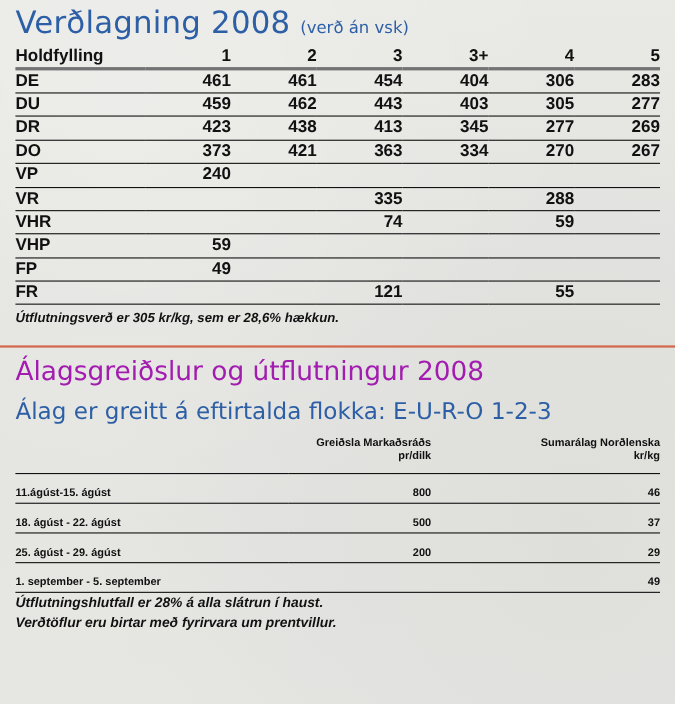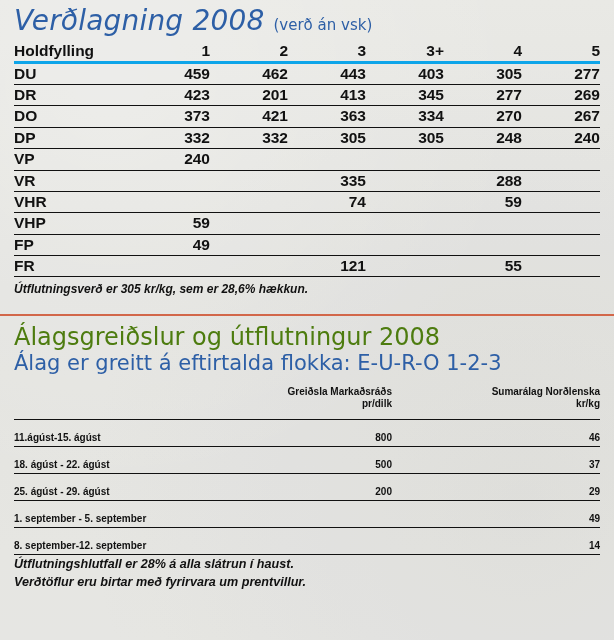--- a/index.html
+++ b/index.html
@@ -43,21 +43,20 @@
     gap: 9px;
     margin: 0 0 6px 0;
   }
   .title-main {
     font-size: 28px;
     font-weight: 400;
     color: #2d5fa6;
     letter-spacing: 0.2px;
     line-height: 1.05;
     font-family: "DejaVu Sans", sans-serif;
-    font-style: italic;
   }
   .title-sub {
     font-size: 15px;
     color: #2d5fa6;
     font-family: "DejaVu Sans", sans-serif;
   }
 
   table.grid {
     width: 100%;
     border-collapse: collapse;
@@ -65,21 +64,21 @@
     table-layout: fixed;
   }
   table.grid th, table.grid td {
     padding: 1px 0 2px 0;
     font-weight: bold;
     line-height: 1.12;
     white-space: nowrap;
   }
   table.grid thead th {
     text-align: right;
-    border-bottom: 3px solid #0ea5e9;
+    border-bottom: 3px solid #737373;
     padding-bottom: 1px;
   }
   table.grid thead th.lbl {
     text-align: left;
   }
   table.grid tbody td {
     text-align: right;
     border-bottom: 1.6px solid #111;
   }
   table.grid tbody td.lbl {
@@ -108,23 +107,23 @@
     width: 100%;
   }
 
   
   .sec2 {
     padding: 4px 14px 0 14px;
   }
   .title2 {
     font-size: 24px;
     font-weight: 400;
-    color: #4d7c0f;
+    color: #a21caf;
     line-height: 1.12;
-    margin: 4px 0 0 0;
+    margin: 4px 0 11px 0;
     font-family: "DejaVu Sans", sans-serif;
   }
   .subtitle2 {
     font-size: 21px;
     color: #2d5fa6;
     line-height: 1.2;
     margin: 0 0 10px 0;
     font-family: "DejaVu Sans", sans-serif;
   }
 
@@ -209,54 +208,54 @@
           <th>1</th>
           <th>2</th>
           <th>3</th>
           <th>3+</th>
           <th>4</th>
           <th>5</th>
         </tr>
       </thead>
       <tbody>
         <tr>
+          <td class="lbl">DE</td>
+          <td>461</td>
+          <td>461</td>
+          <td>454</td>
+          <td>404</td>
+          <td>306</td>
+          <td>283</td>
+        </tr>
+        <tr>
           <td class="lbl">DU</td>
           <td>459</td>
           <td>462</td>
           <td>443</td>
           <td>403</td>
           <td>305</td>
           <td>277</td>
         </tr>
         <tr>
           <td class="lbl">DR</td>
           <td>423</td>
-          <td>201</td>
+          <td>438</td>
           <td>413</td>
           <td>345</td>
           <td>277</td>
           <td>269</td>
         </tr>
         <tr>
           <td class="lbl">DO</td>
           <td>373</td>
           <td>421</td>
           <td>363</td>
           <td>334</td>
           <td>270</td>
           <td>267</td>
-        </tr>
-        <tr>
-          <td class="lbl">DP</td>
-          <td>332</td>
-          <td>332</td>
-          <td>305</td>
-          <td>305</td>
-          <td>248</td>
-          <td>240</td>
         </tr>
         <tr>
           <td class="lbl">VP</td>
           <td>240</td>
           <td></td>
           <td></td>
           <td></td>
           <td></td>
           <td></td>
         </tr>
@@ -350,25 +349,20 @@
         <tr>
           <td class="lbl">25. ágúst - 29. ágúst</td>
           <td class="pad-a">200</td>
           <td>29</td>
         </tr>
         <tr>
           <td class="lbl">1. september - 5. september</td>
           <td class="pad-a"></td>
           <td>49</td>
         </tr>
-        <tr>
-          <td class="lbl">8. september-12. september</td>
-          <td class="pad-a"></td>
-          <td>14</td>
-        </tr>
       </tbody>
     </table>
 
     <div class="foot-notes">
       <div>Útflutningshlutfall er 28% á alla slátrun í haust.</div>
       <div>Verðtöflur eru birtar með fyrirvara um prentvillur.</div>
     </div>
   </div>
 
 </div>

